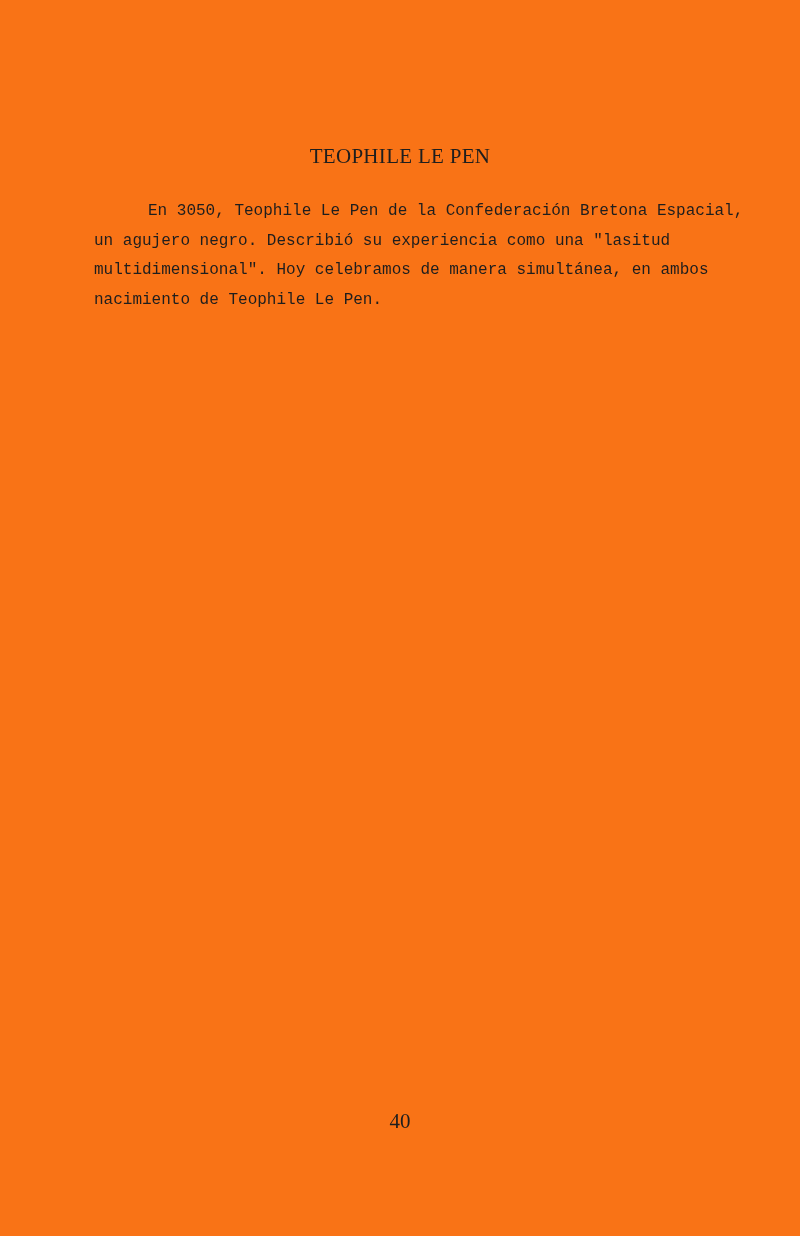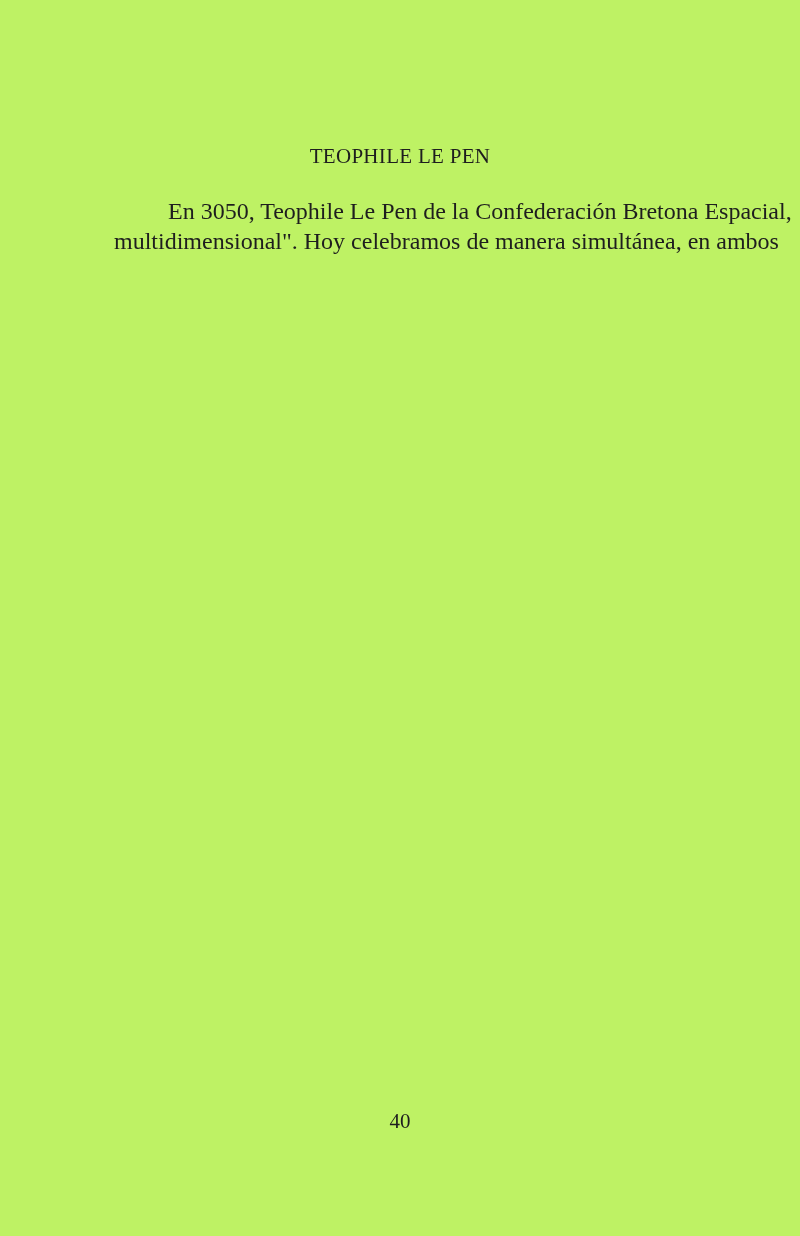--- a/index.html
+++ b/index.html
@@ -11,39 +11,40 @@
       width: 800px;
       height: 1236px;
       position: relative;
       overflow: hidden;
       font-family: "Liberation Serif", "DejaVu Serif", serif;
       color: #1e1e1e;
     }
     .page {
       position: absolute;
       inset: 0;
-      background: #bef264;
+      background: #f97316;
     }
     .title {
       position: absolute;
       top: 143px;
       left: 0;
       width: 800px;
       text-align: center;
       font-size: 21px;
       letter-spacing: 0.3px;
       line-height: 26px;
     }
     .body-text {
       position: absolute;
       top: 197px;
-      left: 114px;
+      left: 94px;
       width: 620px;
-      font-size: 24px;
+      font-size: 16px;
       line-height: 29.5px;
+      font-family: Liberation Mono, monospace;
     }
     .line {
       display: block;
       white-space: nowrap;
     }
     .page-number {
       position: absolute;
       top: 1108px;
       left: 0;
       width: 800px;
@@ -53,17 +54,19 @@
     }
   </style>
 </head>
 <body>
 
 <div class="page">
   <div class="title">TEOPHILE LE PEN</div>
 
   <div class="body-text">
     <span class="line" style="text-indent:27px; padding-left:27px;">En 3050, Teophile Le Pen de la Confederación Bretona Espacial,</span>
+    <span class="line">un agujero negro. Describió su experiencia como una "lasitud</span>
     <span class="line">multidimensional". Hoy celebramos de manera simultánea, en ambos</span>
+    <span class="line">nacimiento de Teophile Le Pen.</span>
   </div>
 
   <div class="page-number">40</div>
 </div>
 
 </body></html>

